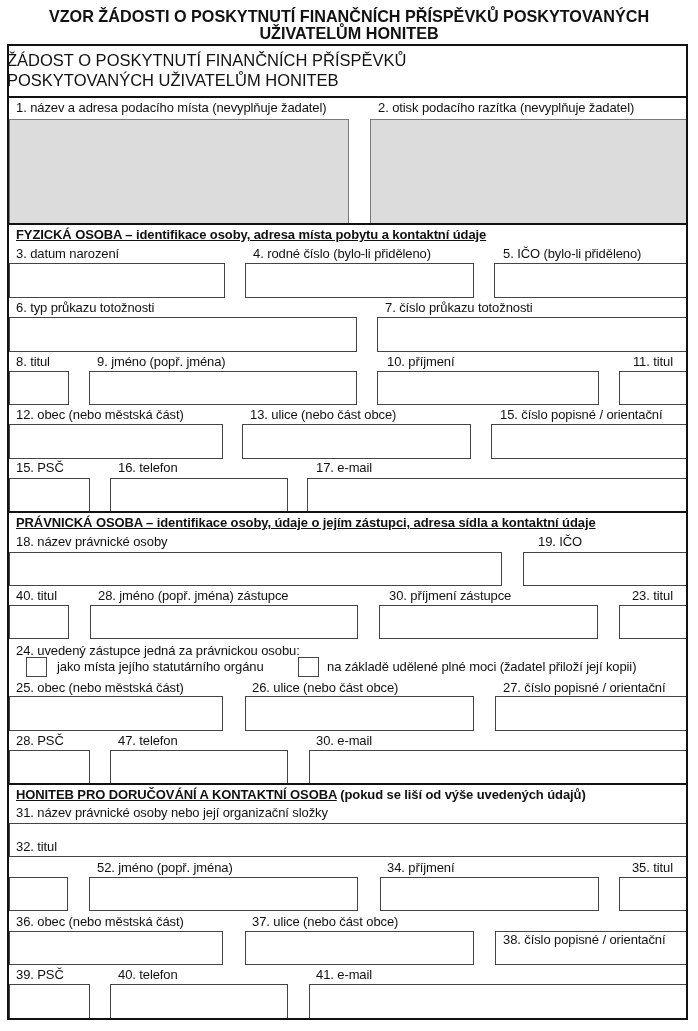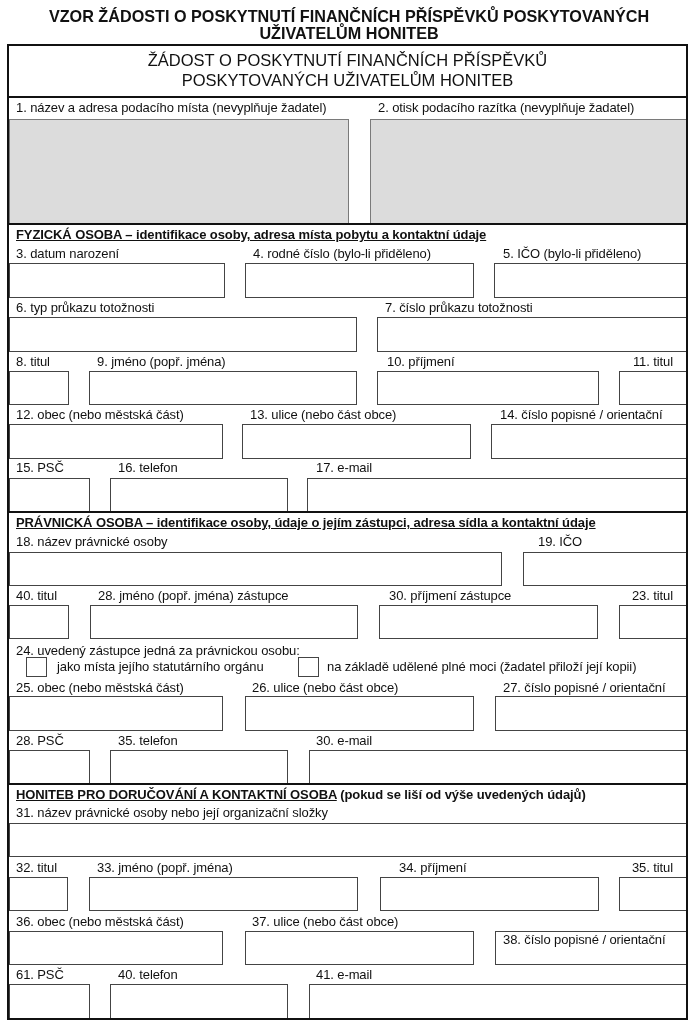--- a/index.html
+++ b/index.html
@@ -3,21 +3,21 @@
 <meta charset="utf-8">
 <style>
   html, body { margin:0; padding:0; }
   body {
     width:698px; height:1031px; position:relative; overflow:hidden;
     background:#ffffff; color:#111111;
     font-family:"Liberation Sans", sans-serif;
   }
   .t { position:absolute; white-space:nowrap; }
   .page-title { left:0; width:698px; text-align:center; font-weight:bold; font-size:16.2px; line-height:18px; }
-  .form-title { left:7px; width:681px; text-align:center; font-size:16.5px; line-height:20px; z-index:3; }
+  .form-title { left:7px; width:681px; font-size:16.5px; line-height:20px; z-index:3; }
   .lbl { font-size:13px; line-height:16px; letter-spacing:-0.1px; z-index:3; }
   .lbl.r { right:25px; }
   .sec { font-size:13px; line-height:16px; font-weight:bold; z-index:3; letter-spacing:-0.1px; }
   .sec .u { text-decoration:underline; }
   .outer {
     position:absolute; left:7px; top:44px; width:681px; height:976px;
     border:2px solid #111111; box-sizing:border-box; z-index:4; pointer-events:none;
   }
   .hr { position:absolute; left:7px; width:681px; height:2px; background:#111111; z-index:4; }
   .box {
@@ -69,21 +69,21 @@
 <div class="t lbl" style="left:97px;top:354px">9. jméno (popř. jména)</div>
 <div class="t lbl" style="left:387px;top:354px">10. příjmení</div>
 <div class="t lbl r" style="top:354px">11. titul</div>
 <input class="box" style="left: 9px; top: 371px; width: 60px; height: 34px;" value="">
 <input class="box" style="left: 89px; top: 371px; width: 268px; height: 34px;" value="">
 <input class="box" style="left: 377px; top: 371px; width: 222px; height: 34px;" value="">
 <input class="box" style="left: 619px; top: 371px; width: 69px; height: 34px;" value="">
 
 <div class="t lbl" style="left:16px;top:407px">12. obec (nebo městská část)</div>
 <div class="t lbl" style="left:250px;top:407px">13. ulice (nebo část obce)</div>
-<div class="t lbl" style="left:500px;top:407px">14. číslo popisné / orientační</div>
+<div class="t lbl" style="left:500px;top:407px">15. číslo popisné / orientační</div>
 <input class="box" style="left: 9px; top: 424px; width: 214px; height: 35px;" value="">
 <input class="box" style="left: 242px; top: 424px; width: 229px; height: 35px;" value="">
 <input class="box" style="left: 491px; top: 424px; width: 197px; height: 35px;" value="">
 
 <div class="t lbl" style="left:16px;top:460px">15. PSČ</div>
 <div class="t lbl" style="left:118px;top:460px">16. telefon</div>
 <div class="t lbl" style="left:316px;top:460px">17. e-mail</div>
 <input class="box" style="left: 9px; top: 478px; width: 81px; height: 35px;" value="">
 <input class="box" style="left: 110px; top: 478px; width: 178px; height: 35px;" value="">
 <input class="box" style="left: 307px; top: 478px; width: 381px; height: 35px;" value="">
@@ -111,45 +111,45 @@
 <div class="t lbl" style="left:327px;top:659px">na základě udělené plné moci (žadatel přiloží její kopii)</div>
 
 <div class="t lbl" style="left:16px;top:680px">25. obec (nebo městská část)</div>
 <div class="t lbl" style="left:252px;top:680px">26. ulice (nebo část obce)</div>
 <div class="t lbl" style="left:503px;top:680px">27. číslo popisné / orientační</div>
 <input class="box" style="left: 9px; top: 696px; width: 214px; height: 35px;" value="">
 <input class="box" style="left: 245px; top: 696px; width: 229px; height: 35px;" value="">
 <input class="box" style="left: 495px; top: 696px; width: 193px; height: 35px;" value="">
 
 <div class="t lbl" style="left:16px;top:733px">28. PSČ</div>
-<div class="t lbl" style="left:118px;top:733px">35. telefon</div>
+<div class="t lbl" style="left:118px;top:733px">47. telefon</div>
 <div class="t lbl" style="left:316px;top:733px">30. e-mail</div>
 <input class="box" style="left: 9px; top: 750px; width: 81px; height: 35px;" value="">
 <input class="box" style="left: 110px; top: 750px; width: 178px; height: 35px;" value="">
 <input class="box" style="left: 309px; top: 750px; width: 379px; height: 35px;" value="">
 
 <div class="t sec" style="left:16px;top:787px"><span class="u">HONITEB PRO DORUČOVÁNÍ A KONTAKTNÍ OSOBA</span><span> (pokud se liší od výše uvedených údajů)</span></div>
 
 <div class="t lbl" style="left:16px;top:805px">31. název právnické osoby nebo její organizační složky</div>
 <input class="box" style="left: 9px; top: 823px; width: 679px; height: 34px;" value="">
 
-<div class="t lbl" style="left:16px;top:860px">32. titul</div>
-<div class="t lbl" style="left:97px;top:860px">33. jméno (popř. jména)</div>
-<div class="t lbl" style="left:399px;top:860px">34. příjmení</div>
+<div class="t lbl" style="left:16px;top:839px">32. titul</div>
+<div class="t lbl" style="left:97px;top:860px">52. jméno (popř. jména)</div>
+<div class="t lbl" style="left:387px;top:860px">34. příjmení</div>
 <div class="t lbl r" style="top:860px">35. titul</div>
 <input class="box" style="left: 9px; top: 877px; width: 59px; height: 34px;" value="">
 <input class="box" style="left: 89px; top: 877px; width: 269px; height: 34px;" value="">
 <input class="box" style="left: 380px; top: 877px; width: 219px; height: 34px;" value="">
 <input class="box" style="left: 619px; top: 877px; width: 69px; height: 34px;" value="">
 
 <div class="t lbl" style="left:16px;top:914px">36. obec (nebo městská část)</div>
 <div class="t lbl" style="left:252px;top:914px">37. ulice (nebo část obce)</div>
 <div class="t lbl" style="left:503px;top:932px">38. číslo popisné / orientační</div>
 <input class="box" style="left: 9px; top: 931px; width: 214px; height: 34px;" value="">
 <input class="box" style="left: 245px; top: 931px; width: 229px; height: 34px;" value="">
 <input class="box" style="left: 495px; top: 931px; width: 193px; height: 34px;" value="">
 
-<div class="t lbl" style="left:16px;top:967px">61. PSČ</div>
+<div class="t lbl" style="left:16px;top:967px">39. PSČ</div>
 <div class="t lbl" style="left:118px;top:967px">40. telefon</div>
 <div class="t lbl" style="left:316px;top:967px">41. e-mail</div>
 <input class="box" style="left: 9px; top: 984px; width: 81px; height: 35px;" value="">
 <input class="box" style="left: 110px; top: 984px; width: 178px; height: 35px;" value="">
 <input class="box" style="left: 309px; top: 984px; width: 379px; height: 35px;" value="">
 
 </body></html>

